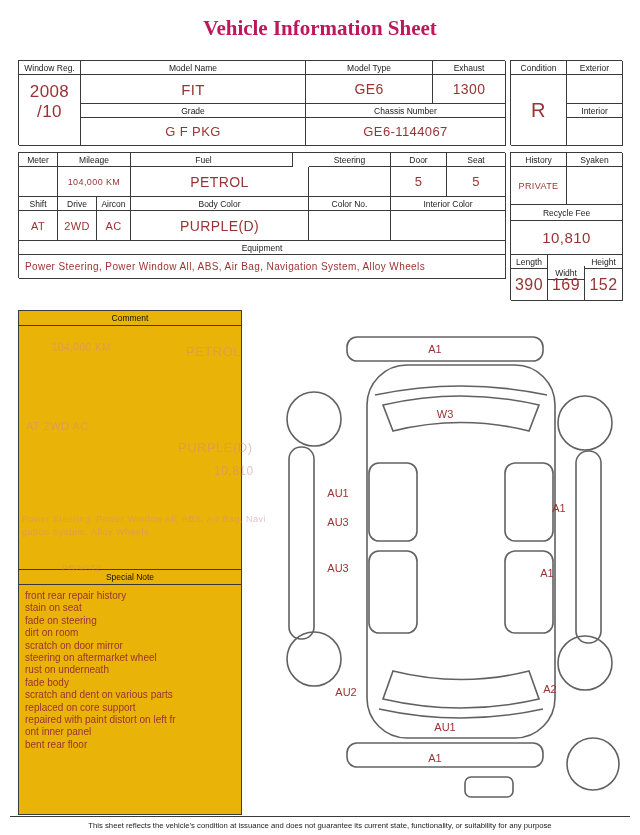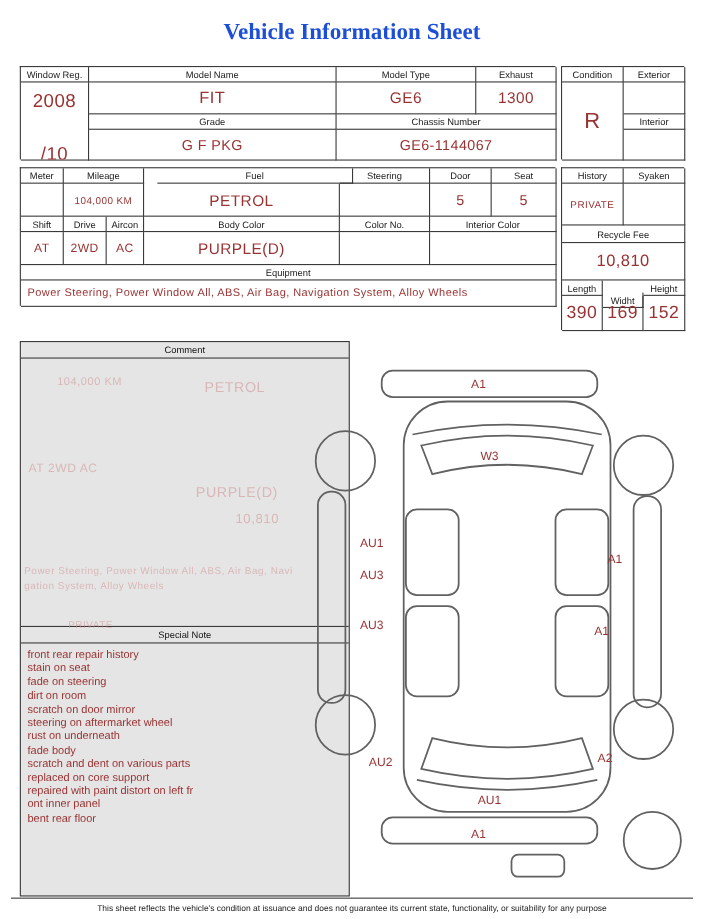--- a/index.html
+++ b/index.html
@@ -2,35 +2,35 @@
 <html style="--accent: #993333; --border: #3a3a3a; --watermark: #cf8a8a;"><head>
 <meta charset="utf-8">
 <style>
   *{margin:0;padding:0;box-sizing:border-box;}
   :root{--accent:#993333;--border:#3a3a3a;--watermark:#cf8a8a;}
   html,body{background:#ffffff;}
   body{font-family:"Liberation Sans",sans-serif;color:#111;}
   #page{position:relative;width:640px;height:835px;background:#fff;overflow:hidden;}
 
   .title{position:absolute;top:16px;left:0;width:100%;text-align:center;
-         font-family:"Liberation Serif",serif;font-size:21px;font-weight:bold;color:#1d4ed8;}
+         font-family:"Liberation Serif",serif;font-size:21px;font-weight:bold;color:#be185d;}
 
   .tbl{position:absolute;border-top:1px solid var(--border);border-left:1px solid var(--border);}
   .cell{position:absolute;border-right:1px solid var(--border);border-bottom:1px solid var(--border);
         display:flex;align-items:center;justify-content:center;overflow:hidden;background:transparent;}
   .hdr{font-size:8.5px;color:#1a1a1a;}
   .val{color:var(--accent);letter-spacing:.4px;}
   .col{flex-direction:column;justify-content:flex-start;padding-top:7px;line-height:1.15;}
   .left{justify-content:flex-start;padding-left:6px;}
   .fs20{font-size:20px;} .fs17{font-size:17px;} .fs15{font-size:15px;}
   .fs14{font-size:14px;} .fs13{font-size:13px;} .fs12{font-size:16px;}
   .fs11{font-size:11px;} .fs10{font-size:10px;} .fs9{font-size:9px;}
 
-  .panel{position:absolute;left:18px;top:310px;width:300px;height:505px;
-         border:1px solid var(--border);display:flex;flex-direction:column;background:#e5e5e5;}
+  .panel{position:absolute;left:18px;top:310px;width:224px;height:505px;
+         border:1px solid var(--border);display:flex;flex-direction:column;background:#eab308;}
   .panel-hdr{flex:0 0 15px;line-height:14px;text-align:center;font-size:8.5px;
              border-bottom:1px solid var(--border);}
   .comment-area{flex:0 0 243px;}
   .sn-hdr{border-top:1px solid var(--border);}
   .notes{flex:1;padding:5px 6px;color:var(--accent);font-size:10px;overflow:hidden;}
   .note-line{line-height:12.4px;white-space:nowrap;}
 
   .diagram{position:absolute;left:268px;top:315px;width:362px;height:500px;}
   .diagram svg{width:100%;height:100%;}
   .car-stroke{fill:none;stroke:#616161;stroke-width:1.6;}
@@ -43,21 +43,21 @@
 </style>
 </head>
 <body>
 
 <div id="page">
 
   <div class="title">Vehicle Information Sheet</div>
 
   <div class="tbl" style="left:18px;top:60px;width:487px;height:85px;">
     <div class="cell hdr" style="left:0;top:0;width:62px;height:14px;">Window Reg.</div>
-    <div class="cell val col" style="left:0;top:14px;width:62px;height:71px;gap:28px;">
+    <div class="cell val col" style="left:0;top:14px;width:62px;height:71px;">
       <span class="fs17">2008</span>
       <span class="fs17">/10</span>
     </div>
     <div class="cell hdr" style="left:62px;top:0;width:225px;height:14px;">Model Name</div>
     <div class="cell val fs15" style="left:62px;top:14px;width:225px;height:29px;">FIT</div>
     <div class="cell hdr" style="left:287px;top:0;width:127px;height:14px;">Model Type</div>
     <div class="cell val fs14" style="left:287px;top:14px;width:127px;height:29px;">GE6</div>
     <div class="cell hdr" style="left:414px;top:0;width:73px;height:14px;">Exhaust</div>
     <div class="cell val fs14" style="left:414px;top:14px;width:73px;height:29px;">1300</div>
     <div class="cell hdr" style="left:62px;top:43px;width:225px;height:14px;">Grade</div>
@@ -71,21 +71,21 @@
     <div class="cell val fs20" style="left:0;top:14px;width:56px;height:71px;">R</div>
     <div class="cell hdr" style="left:56px;top:0;width:56px;height:14px;">Exterior</div>
     <div class="cell val fs13" style="left:56px;top:14px;width:56px;height:29px;"></div>
     <div class="cell hdr" style="left:56px;top:43px;width:56px;height:14px;">Interior</div>
     <div class="cell val fs13" style="left:56px;top:57px;width:56px;height:28px;"></div>
   </div>
 
   <div class="tbl" style="left:18px;top:152px;width:487px;height:126px;">
     <div class="cell hdr" style="left:0;top:0;width:39px;height:14px;">Meter</div>
     <div class="cell hdr" style="left:39px;top:0;width:73px;height:14px;">Mileage</div>
-    <div class="cell hdr" style="left:124px;top:0;width:178px;height:14px;">Fuel</div>
+    <div class="cell hdr" style="left:96px;top:0;width:178px;height:14px;">Fuel</div>
     <div class="cell hdr" style="left:290px;top:0;width:82px;height:14px;">Steering</div>
     <div class="cell hdr" style="left:372px;top:0;width:56px;height:14px;">Door</div>
     <div class="cell hdr" style="left:428px;top:0;width:59px;height:14px;">Seat</div>
 
     <div class="cell val fs10" style="left:0;top:14px;width:39px;height:30px;"></div>
     <div class="cell val fs9" style="left:39px;top:14px;width:73px;height:30px;">104,000 KM</div>
     <div class="cell val fs14" style="left:112px;top:14px;width:178px;height:30px;">PETROL</div>
     <div class="cell val fs10" style="left:290px;top:14px;width:82px;height:30px;"></div>
     <div class="cell val fs13" style="left:372px;top:14px;width:56px;height:30px;">5</div>
     <div class="cell val fs13" style="left:428px;top:14px;width:59px;height:30px;">5</div>

